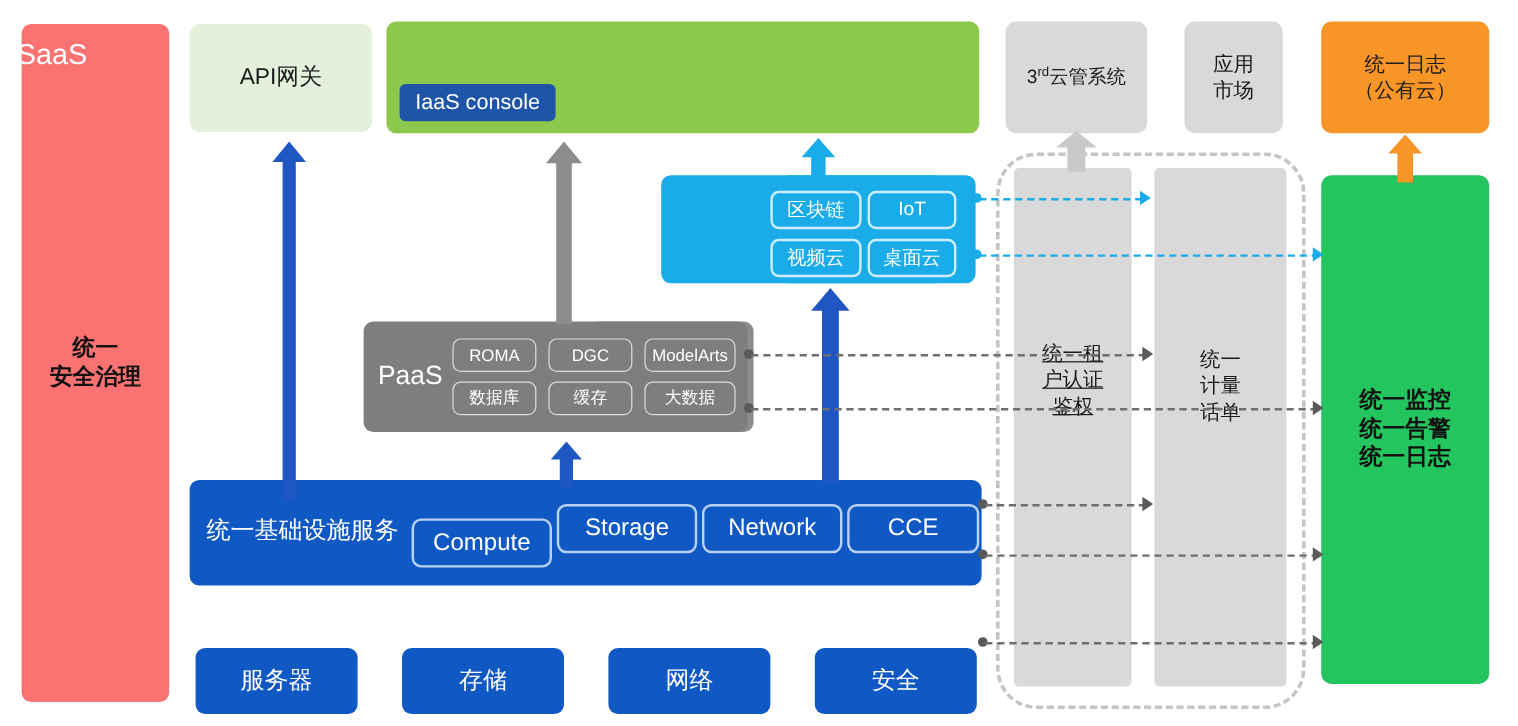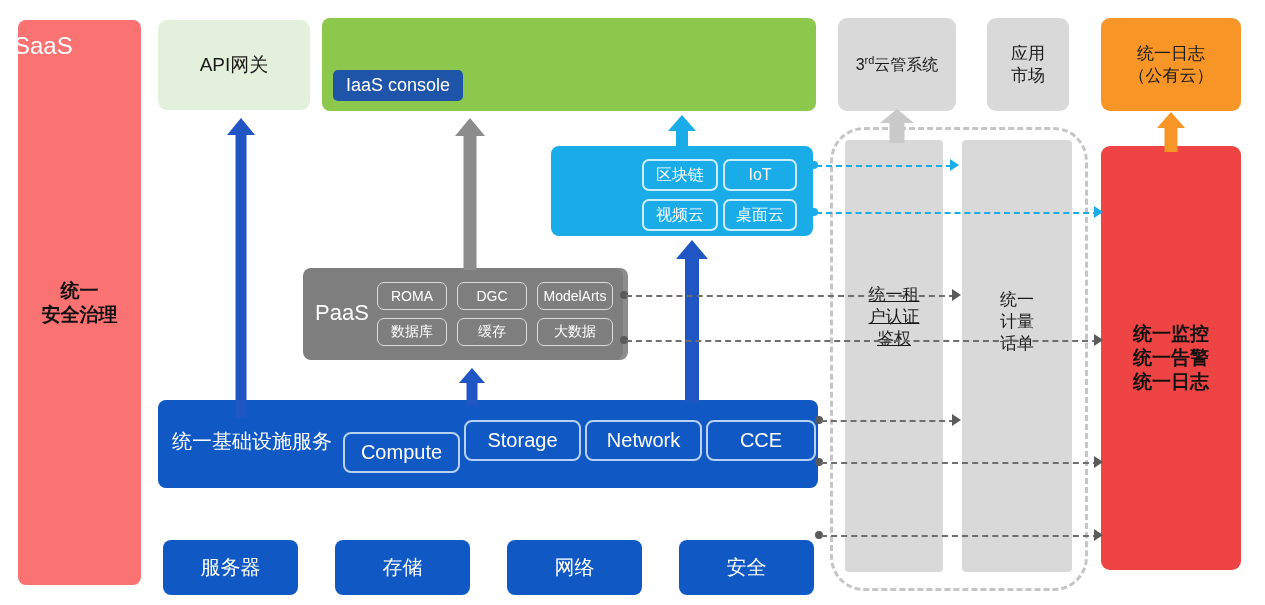--- a/index.html
+++ b/index.html
@@ -21,21 +21,21 @@
   .cbtn.paas{left:491px;width:137px;background:#8C8C8C;}
   .cbtn.saas{left:649px;width:138px;background:#17ADE8;}
 
   
   .cloud3rd{left:838px;top:18px;width:118px;height:93px;background:#D9D9D9;border-radius:9px;color:#1a1a1a;font-size:16px;}
   .appmkt{left:987px;top:18px;width:82px;height:93px;background:#D9D9D9;border-radius:9px;color:#1a1a1a;font-size:17px;}
   .sup{font-size:11px;vertical-align:super;}
 
   
   .ops-top{left:1101px;top:18px;width:140px;height:93px;background:#F79626;border-radius:9px;color:#1a1a1a;font-size:17px;}
-  .ops-main{left:1101px;top:146px;width:140px;height:424px;background:#ef4444;border-radius:9px;color:#111;font-size:19px;font-weight:600;}
+  .ops-main{left:1101px;top:146px;width:140px;height:424px;background:#22c55e;border-radius:9px;color:#111;font-size:19px;font-weight:600;}
 
   
   .saas{left:551px;top:146px;width:262px;height:90px;background:#19ACE9;border-radius:8px;display:block;}
   .saas-label{position:absolute;left:14px;top:32px;color:#fff;font-size:24px;}
   .schip{position:absolute;border:2px solid #cfeefd;border-radius:7px;display:flex;align-items:center;justify-content:center;color:#fff;font-size:16px;height:28px;}
   .schip.c1{left:642px;top:159px;width:72px;text-align:right;}
   .schip.c2{left:723px;top:159px;width:70px;}
   .schip.c3{left:642px;top:199px;width:72px;}
   .schip.c4{left:723px;top:199px;width:70px;}
 

